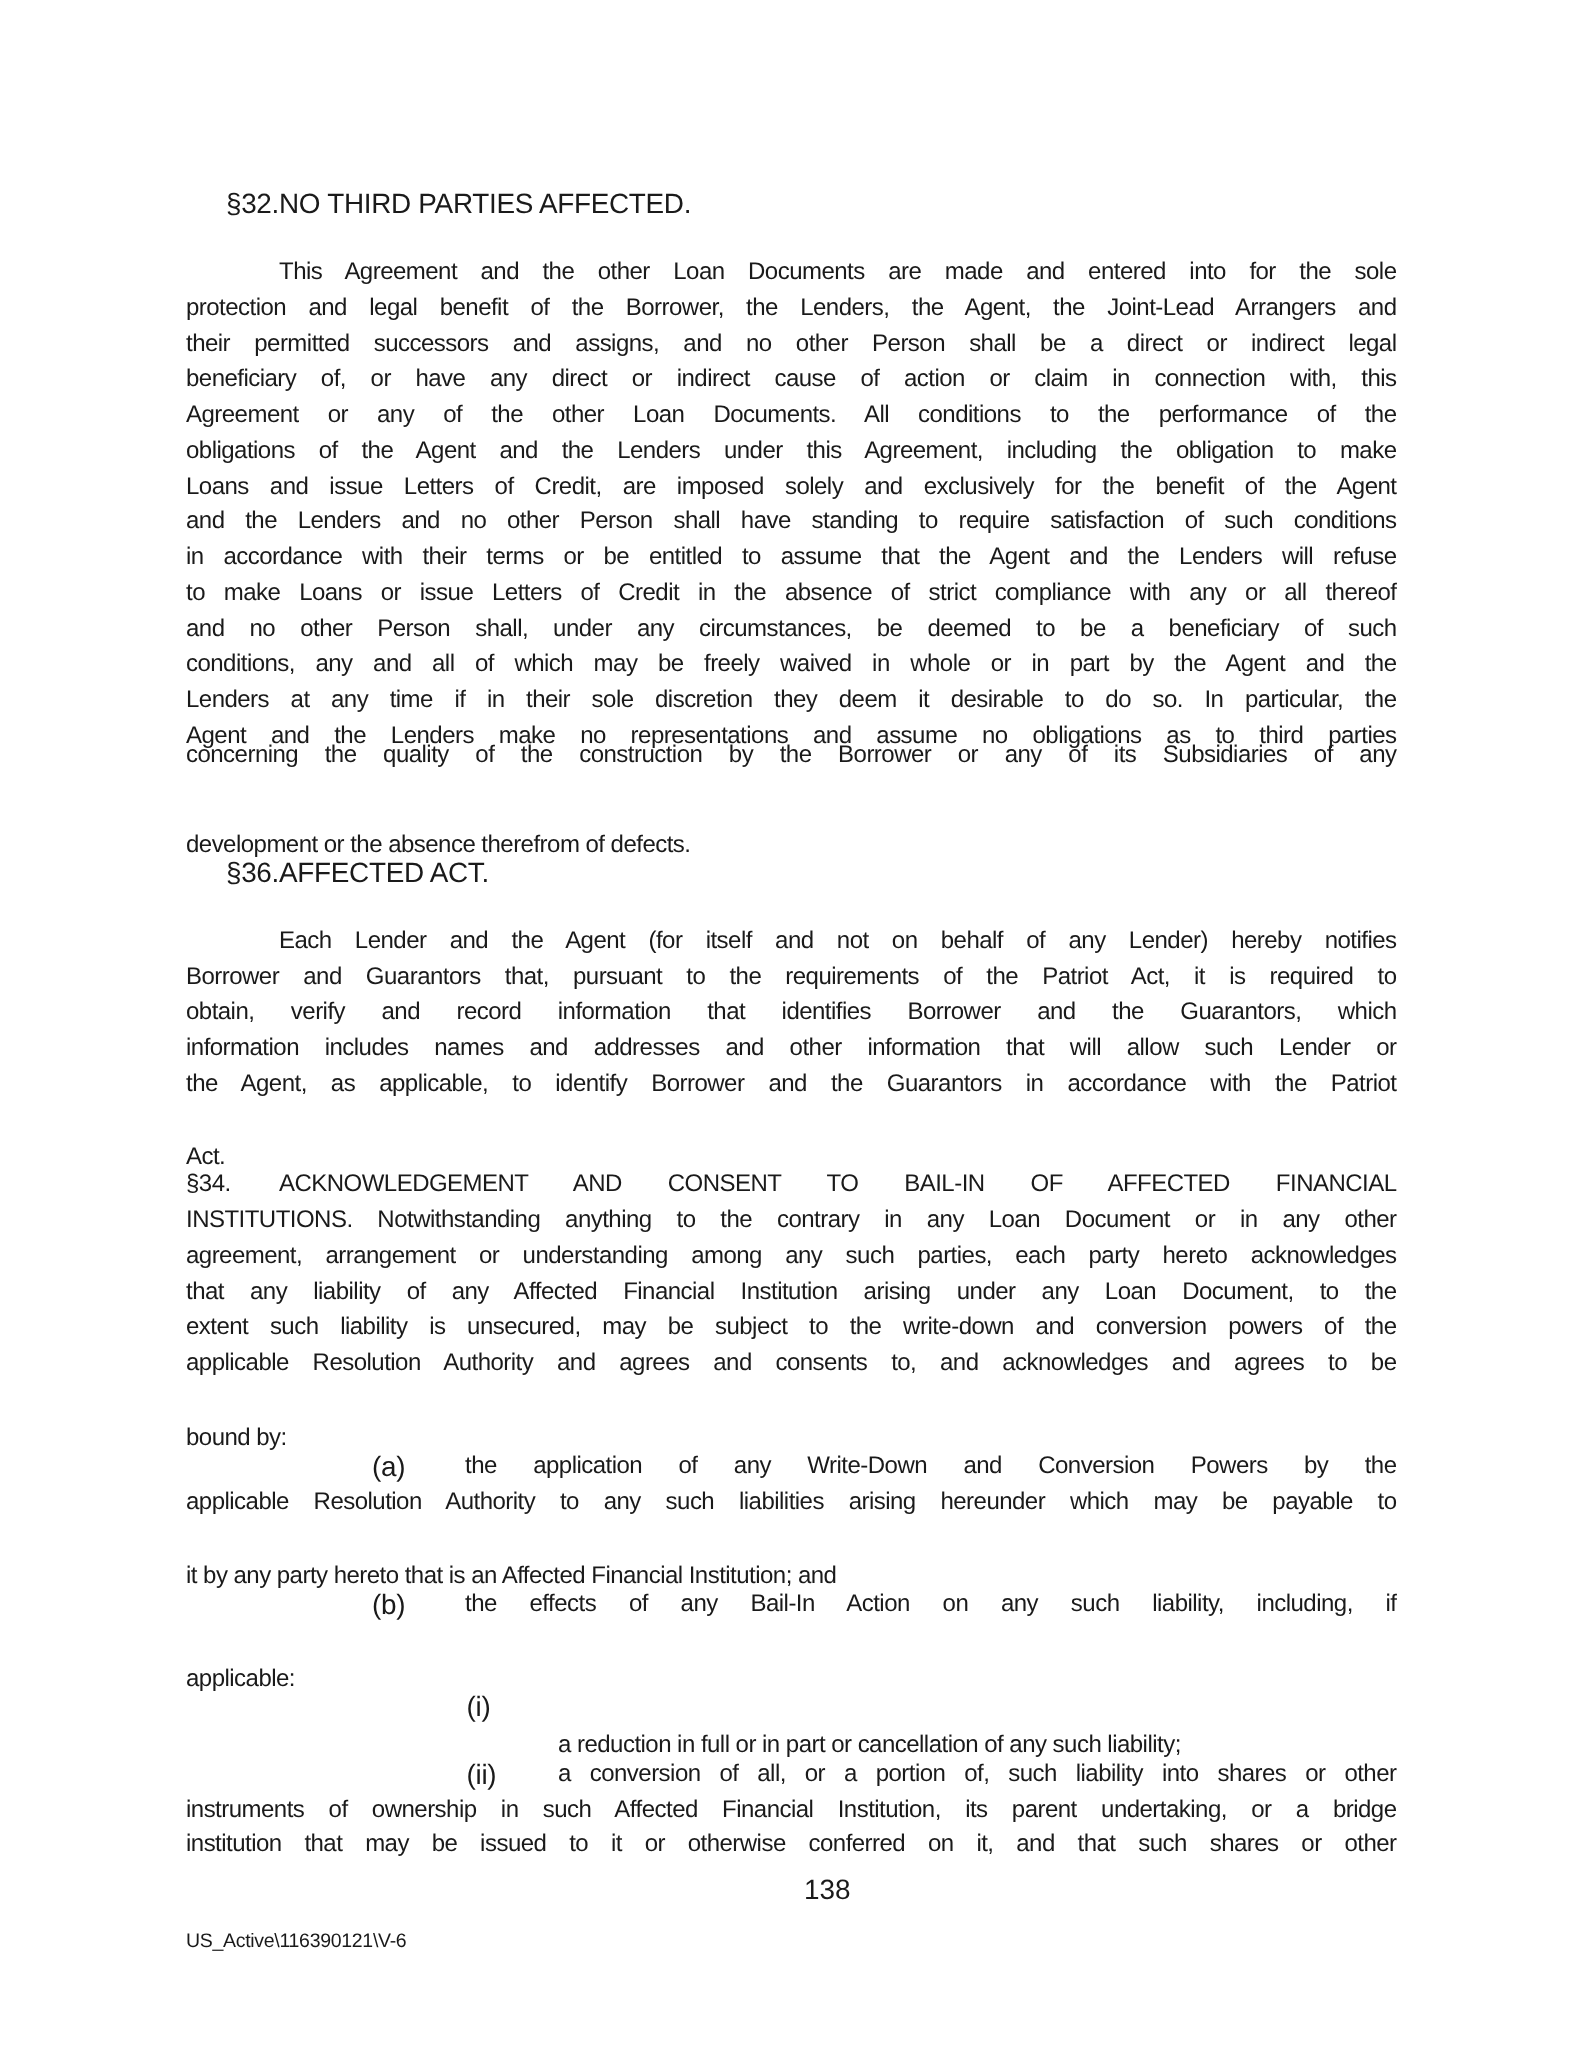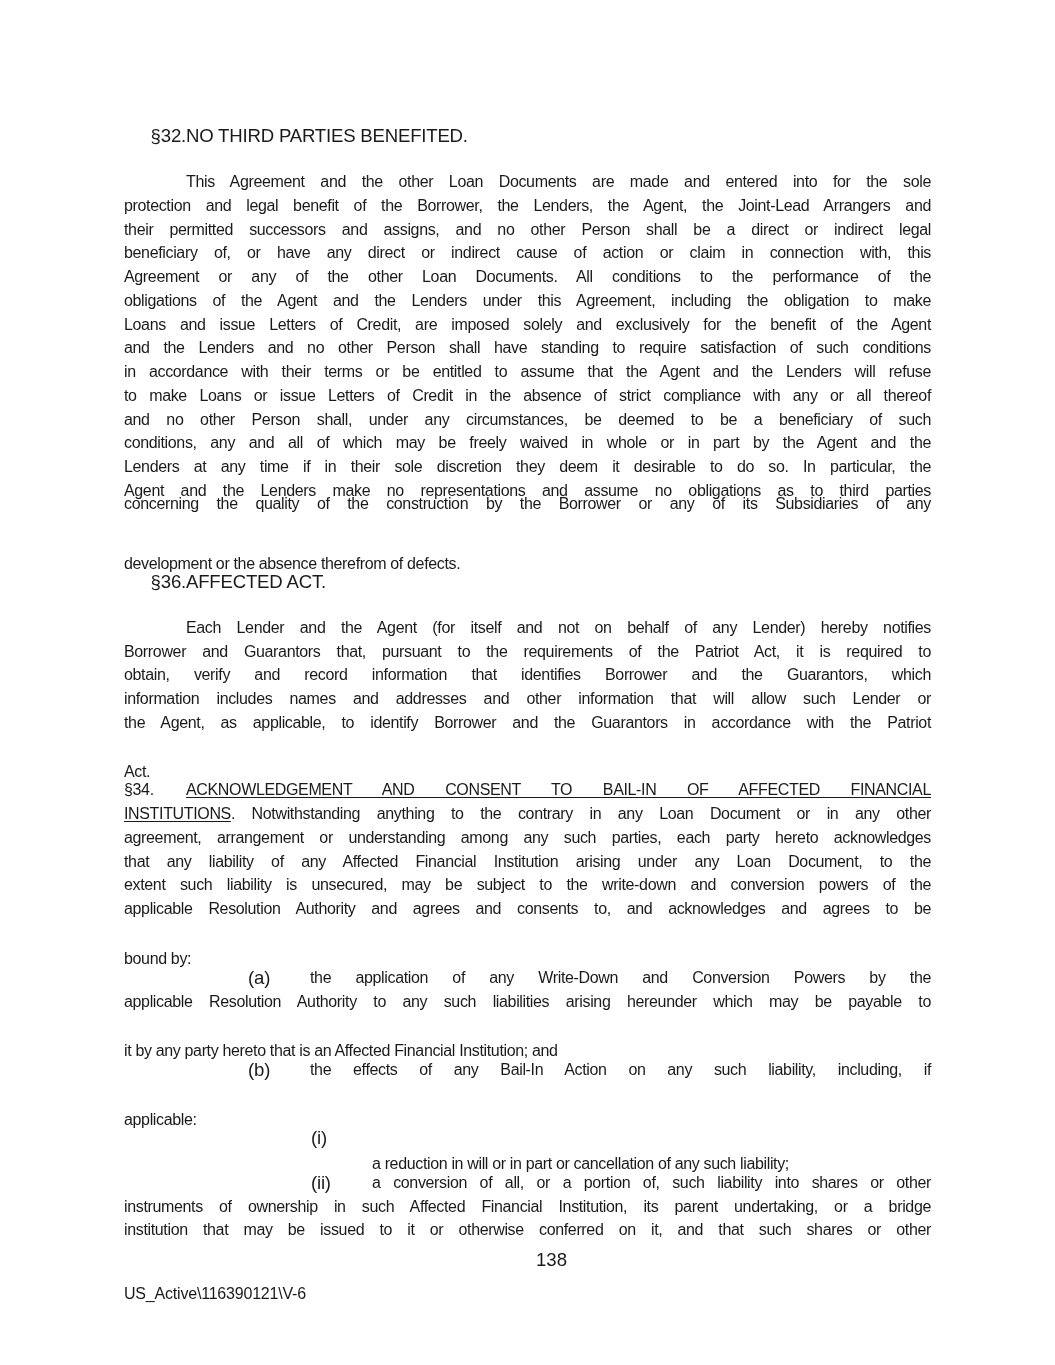--- a/index.html
+++ b/index.html
@@ -4,31 +4,31 @@
 <style>
   html, body { margin: 0; padding: 0; background: #ffffff; }
   body { width: 1055px; height: 1365px; position: relative; overflow: hidden;
          font-family: "Liberation Sans", sans-serif; color: #1a1a1a; }
   .page { position: absolute; left: 0; top: 0; width: 1055px; height: 1365px; background: #fff; }
   .line { position: absolute; left: 124px; width: 807px; font-size: 16px; line-height: 23.8px;
           white-space: nowrap; text-align: justify; text-align-last: justify; letter-spacing: -0.35px; }
   .line.last { text-align-last: left; margin-top: 26px; }
   .heading { position: absolute; left: 124px; font-size: 18.6px; line-height: 24px; white-space: nowrap; letter-spacing: -0.2px; }
   .heading .num { display: inline-block; width: 62px; text-align: right; }
-  .u { text-decoration: underline; text-underline-offset: 2px; }
+  .u { text-underline-offset: 2px; }
   .pageno { position: absolute; left: 0; width: 1055px; top: 1248px; text-align: center; font-size: 18.6px; line-height: 24px; padding-left: 24px; }
-  .docid { position: absolute; left: 124px; top: 1286px; font-size: 16px; line-height: 16px; letter-spacing: -0.2px; }
+  .docid { position: absolute; left: 124px; top: 1286px; font-size: 13px; line-height: 16px; letter-spacing: -0.2px; }
 </style>
 </head>
 <body>
 
 <div class="page">
 
   <div class="heading" style="top:124px;">
-    <span class="num">§32.</span><span>NO THIRD PARTIES BENEFITED.</span>
+    <span class="num">§32.</span><span>NO THIRD PARTIES AFFECTED.</span>
   </div>
 
   <div>
     <div class="line" style="top:170px; left:186px; width:745px;">This Agreement and the other Loan Documents are made and entered into for the sole</div>
     <div class="line" style="top:194px;">protection and legal benefit of the Borrower, the Lenders, the Agent, the Joint-Lead Arrangers and</div>
     <div class="line" style="top:218px;">their permitted successors and assigns, and no other Person shall be a direct or indirect legal</div>
     <div class="line" style="top:241px;">beneficiary of, or have any direct or indirect cause of action or claim in connection with, this</div>
     <div class="line" style="top:265px;">Agreement or any of the other Loan Documents.  All conditions to the performance of the</div>
     <div class="line" style="top:289px;">obligations of the Agent and the Lenders under this Agreement, including the obligation to make</div>
     <div class="line" style="top:313px;">Loans and issue Letters of Credit, are imposed solely and exclusively for the benefit of the Agent</div>
@@ -77,21 +77,21 @@
     </div>
 
     <div>
       <div class="heading" style="top:1058px; left:248px;">(b)</div>
       <div class="line" style="top:1058px; left:310px; width:621px;">the effects of any Bail-In Action on any such liability, including, if</div>
       <div class="line last" style="top:1082px;">applicable:</div>
     </div>
 
     <div>
       <div class="heading" style="top:1126px; left:311px;">(i)</div>
-      <div class="line last" style="top:1126px; left:372px; width:559px;">a reduction in will or in part or cancellation of any such liability;</div>
+      <div class="line last" style="top:1126px; left:372px; width:559px;">a reduction in full or in part or cancellation of any such liability;</div>
     </div>
 
     <div>
       <div class="heading" style="top:1171px; left:311px;">(ii)</div>
       <div class="line" style="top:1171px; left:372px; width:559px;">a conversion of all, or a portion of, such liability into shares or other</div>
       <div class="line" style="top:1195px;">instruments of ownership in such Affected Financial Institution, its parent undertaking, or a bridge</div>
       <div class="line" style="top:1218px;">institution that may be issued to it or otherwise conferred on it, and that such shares or other</div>
     </div>
   </div>
 

